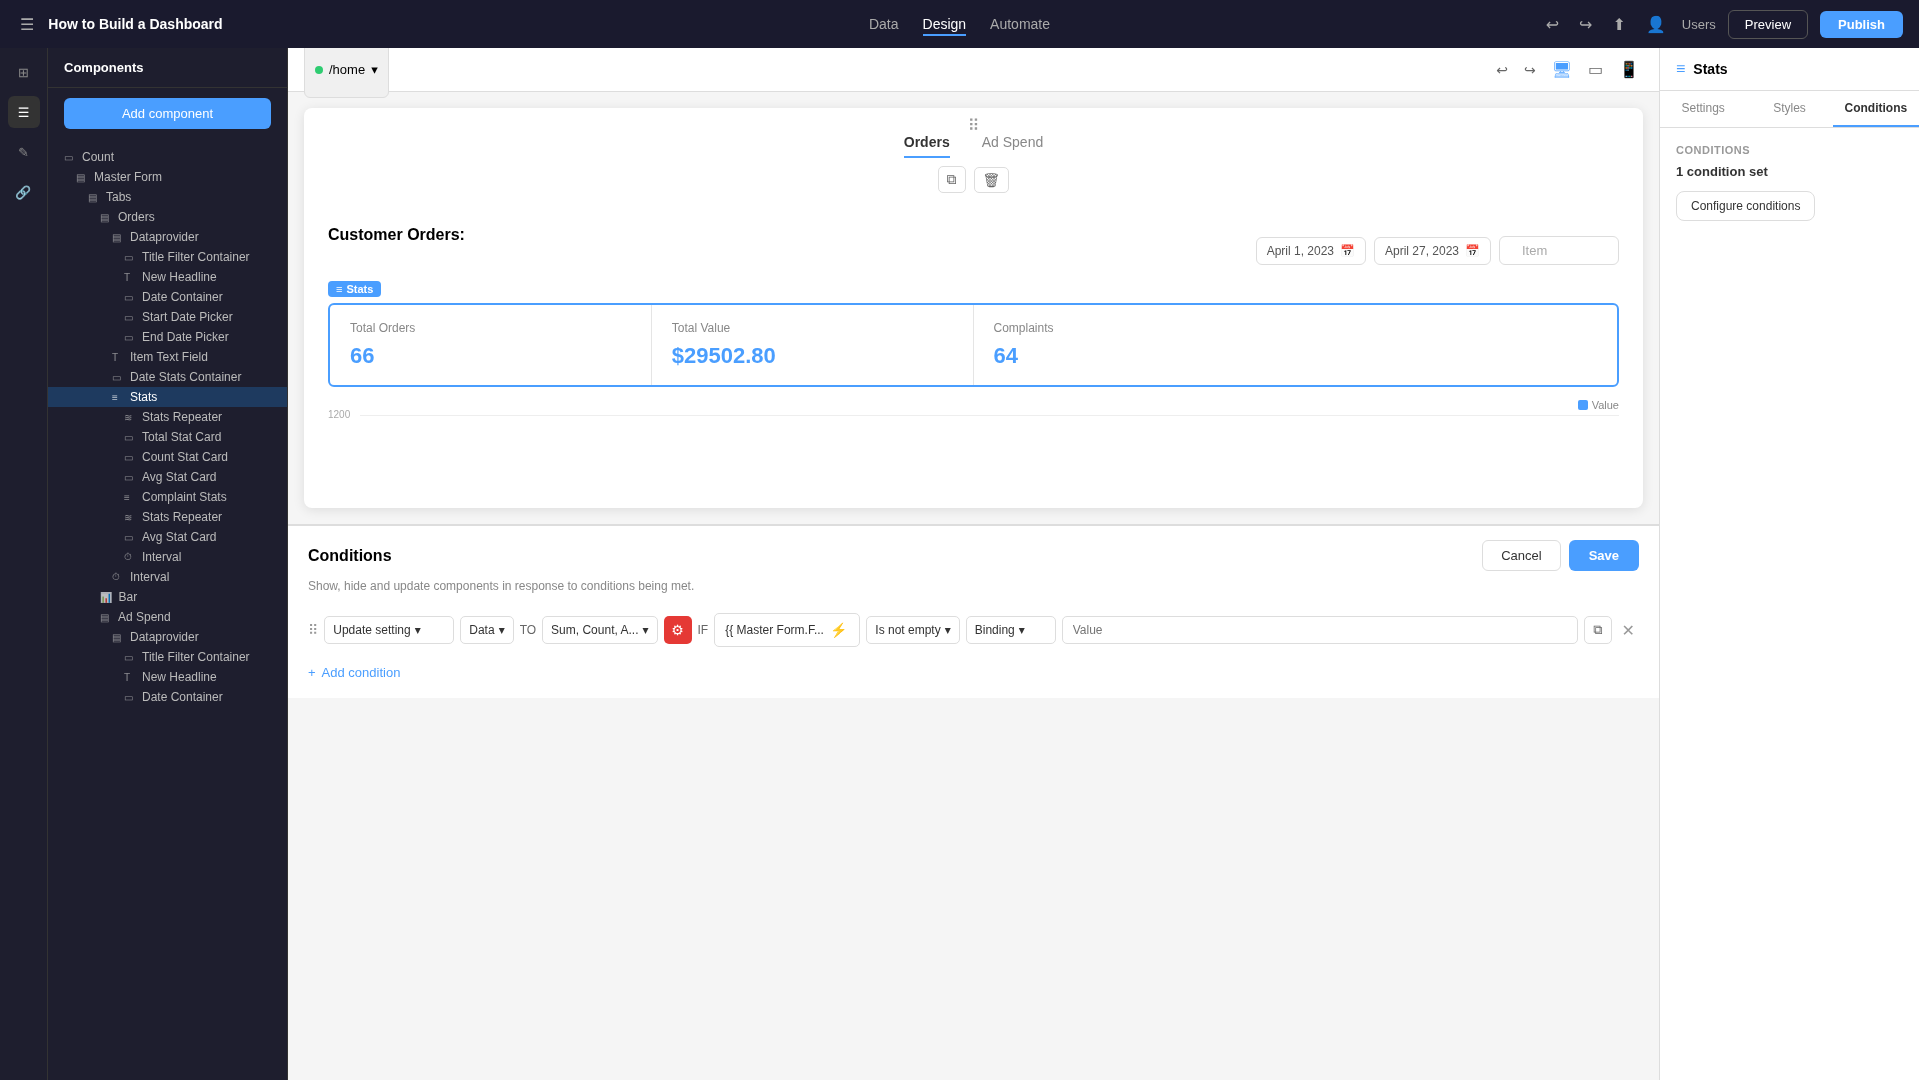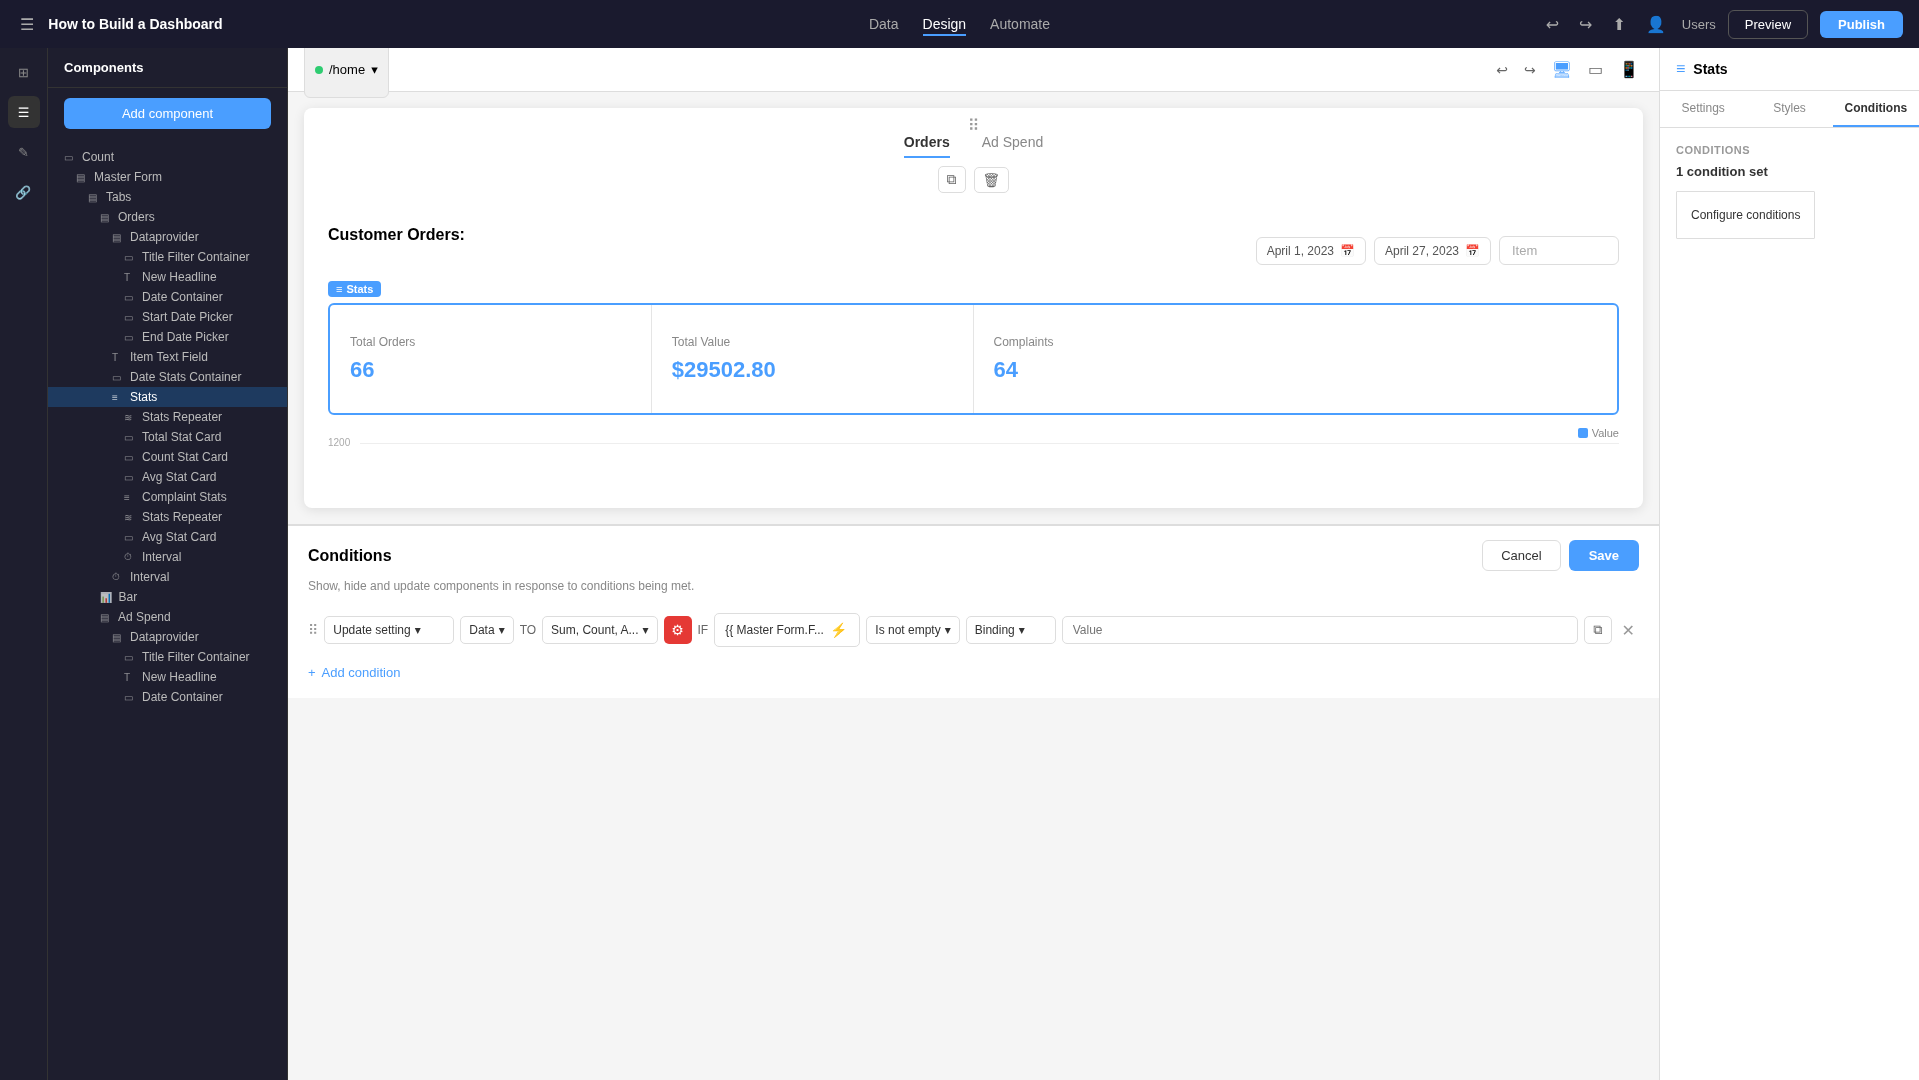--- a/index.html
+++ b/index.html
@@ -64,24 +64,24 @@
     
     .canvas-inner { padding: 20px 24px; }
     .tabs-row { display: flex; justify-content: center; gap: 32px; margin-bottom: 8px; }
     .canvas-tab { font-size: 14px; color: #888; cursor: pointer; padding: 6px 0; }
     .canvas-tab.active { color: #333; font-weight: 600; border-bottom: 2px solid #4a9eff; }
     .canvas-controls { display: flex; align-items: center; justify-content: space-between; margin-bottom: 16px; }
     .canvas-controls-left { font-size: 16px; font-weight: 700; }
     .canvas-controls-right { display: flex; align-items: center; gap: 8px; margin-top: 31px; }
     .date-input { border: 1px solid #ddd; border-radius: 6px; padding: 6px 10px; font-size: 12px; color: #555; display: flex; align-items: center; gap: 6px; }
     .cal-icon { color: #888; }
-    .item-input { border: 1px solid #ddd; border-radius: 6px; padding: 6px 12px; font-size: 13px; color: #999; min-width: 120px; }
+    .item-input { border: 1px solid #ddd; border-radius: 6px; padding: 6px 22px; font-size: 13px; color: #999; min-width: 120px; }
     .stats-badge { background: #4a9eff; color: #fff; border-radius: 4px; padding: 2px 8px; font-size: 11px; font-weight: 600; display: flex; align-items: center; gap: 4px; }
     .stats-grid { display: grid; grid-template-columns: repeat(4, 1fr); border: 2px solid #4a9eff; border-radius: 6px; overflow: hidden; }
-    .stat-cell { padding: 30px 20px; border-right: 1px solid #e5e5e5; }
+    .stat-cell { padding: 16px 20px; border-right: 1px solid #e5e5e5; }
     .stat-cell:last-child { border-right: none; }
     .stat-label { font-size: 12px; color: #888; margin-bottom: 8px; }
     .stat-value { font-size: 22px; font-weight: 700; color: #4a9eff; }
     .chart-area { margin-top: 12px; position: relative; height: 40px; }
     .chart-legend { display: flex; justify-content: flex-end; align-items: center; gap: 4px; font-size: 11px; color: #888; }
     .legend-dot { width: 10px; height: 10px; background: #4a9eff; border-radius: 2px; }
 
     
     .conditions-panel { background: #fff; border-top: 2px solid #ddd; padding: 0; }
     .conditions-header { display: flex; align-items: center; justify-content: space-between; padding: 14px 20px 8px; }
@@ -111,21 +111,21 @@
     .right-panel { width: 260px; background: #fff; border-left: 1px solid #ddd; display: flex; flex-direction: column; overflow: hidden; }
     .right-panel-header { padding: 12px 16px; display: flex; align-items: center; gap: 8px; border-bottom: 1px solid #ddd; }
     .right-panel-icon { color: #4a9eff; font-size: 16px; }
     .right-panel-title { font-size: 14px; font-weight: 600; }
     .right-panel-tabs { display: flex; border-bottom: 1px solid #ddd; }
     .right-tab { flex: 1; padding: 10px 8px; text-align: center; font-size: 12px; color: #888; cursor: pointer; border-bottom: 2px solid transparent; }
     .right-tab.active { color: #333; font-weight: 600; border-bottom: 2px solid #4a9eff; }
     .right-panel-content { padding: 16px; flex: 1; overflow-y: auto; }
     .conditions-section-title { font-size: 11px; font-weight: 700; color: #999; text-transform: uppercase; letter-spacing: 0.5px; margin-bottom: 8px; }
     .condition-set-label { font-size: 13px; font-weight: 600; color: #333; margin-bottom: 12px; }
-    .configure-btn { border: 1px solid #ddd; background: #fff; color: #333; padding: 16px 14px; border-radius: 1px; cursor: pointer; font-size: 12px; }
+    .configure-btn { border: 1px solid #ddd; background: #fff; color: #333; padding: 7px 14px; border-radius: 8px; cursor: pointer; font-size: 12px; }
 
     
     ::-webkit-scrollbar { width: 6px; height: 6px; }
     ::-webkit-scrollbar-track { background: #f1f1f1; }
     ::-webkit-scrollbar-thumb { background: #ccc; border-radius: 3px; }
   </style>
 </head>
 <body>
 
 <div class="top-bar">

